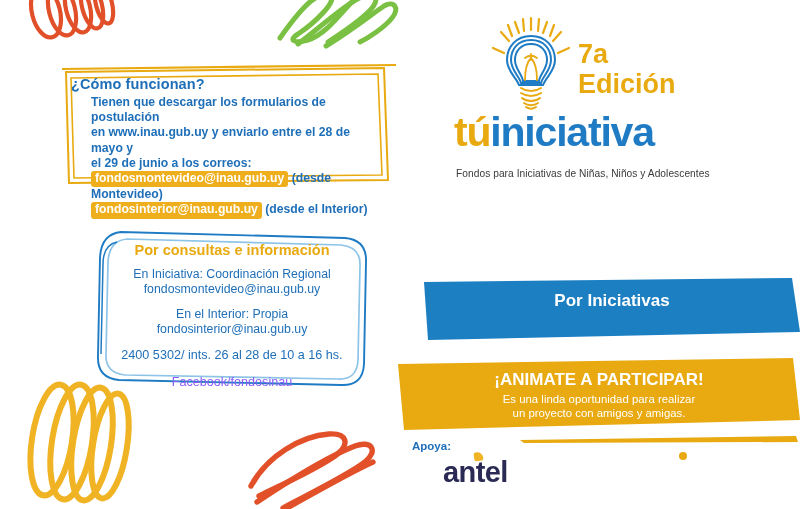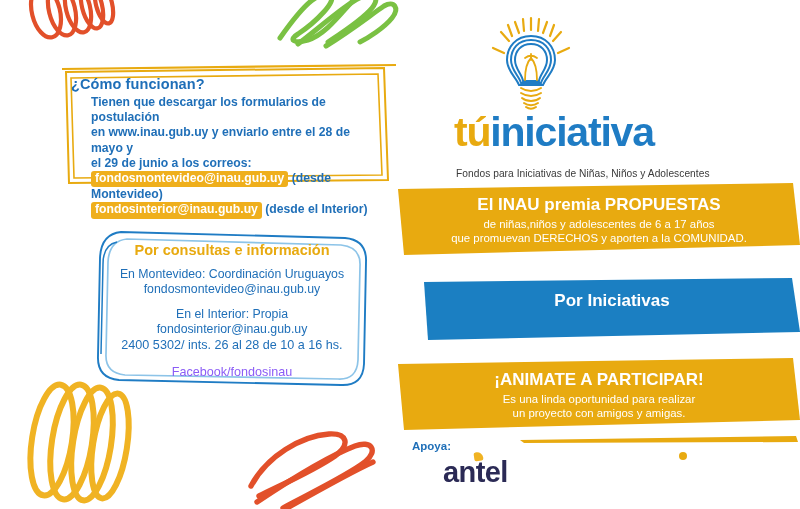--- a/index.html
+++ b/index.html
@@ -88,20 +88,21 @@
   }
   .consultbox .line {
     font-size: 12.3px;
     line-height: 15.4px;
     color: #1f6fb8;
   }
   .consultbox .gap { height: 9px; }
   .consultbox .phone {
     font-size: 12.6px;
     color: #1f6fb8;
+    margin-top: 10px;
   }
   .consultbox .fb {
     font-size: 12.6px;
     color: #8b5cf6;
     margin-top: 13px;
   }
 
   
   .logo-block {
     position: absolute;
@@ -279,21 +280,21 @@
   </div>
 
   <div class="consultbox">
     <svg class="frame-svg" width="272" height="163" viewBox="0 0 272 163">
       <path d="M26 4 Q6 6 5 30 L3 128 Q2 150 24 152 L246 157 Q268 158 269 136 L271 34 Q272 12 250 10 Z" fill="none" stroke="#1f7cc4" stroke-width="1.9"></path>
       <path d="M32 11 Q14 13 13 34 L11 126 Q10 145 30 147 L243 151 Q262 152 263 132 L265 38 Q266 19 246 17 Z" fill="none" stroke="#8dc4e8" stroke-width="1.7"></path>
       <path d="M22 14 Q8 17 8 36 L6 126" fill="none" stroke="#1f7cc4" stroke-width="1.5"></path>
     </svg>
     <div class="consultbox-inner">
       <h2>Por consultas e información</h2>
-      <div class="line">En Montevideo: Coordinación Uruguayos</div>
+      <div class="line">En Iniciativa: Coordinación Regional</div>
       <div class="line">fondosmontevideo@inau.gub.uy</div>
       <div class="gap"></div>
       <div class="line">En el Interior: Propia</div>
       <div class="line">fondosinterior@inau.gub.uy</div>
       <div class="phone">2400 5302/ ints. 26 al 28 de 10 a 16 hs.</div>
       <div class="fb">Facebook/fondosinau</div>
     </div>
   </div>
 
   <div class="logo-block">
@@ -324,36 +325,30 @@
       </g>
       <g fill="none" stroke="#e8aa10" stroke-width="2" stroke-linecap="round">
         <path d="M36 74 C 42 78, 50 78, 56 74"></path>
         <path d="M36 79 C 42 83, 50 83, 56 79"></path>
         <path d="M37 84 C 42 88, 50 88, 55 84"></path>
         <path d="M39 89 C 43 92, 49 92, 53 89"></path>
         <path d="M41 93 C 44 95, 48 95, 51 93"></path>
       </g>
     </svg>
 
+    <div class="edicion">
+      <div>7a</div>
+      <div>Edición</div>
+    </div>
 
     <div class="wordmark"><span class="tu">tú</span><span class="ini">iniciativa</span></div>
 
     <div class="tagline">Fondos para Iniciativas de Niñas, Niños y Adolescentes</div>
   </div>
 
-  <div class="banner" id="banner-propuestas">
-    <svg class="bg" width="402" height="72" viewBox="0 0 402 72" preserveAspectRatio="none">
-      <path d="M0 6 L395 0 L402 62 L6 72 Z" fill="#e8aa10"></path>
-    </svg>
-    <div class="txt">
-      <p class="b-title">El INAU premia PROPUESTAS</p>
-      <p class="b-sub">de niñas,niños y adolescentes de 6 a 17 años</p>
-      <p class="b-sub">que promuevan DERECHOS y aporten a la COMUNIDAD.</p>
-    </div>
-  </div>
 
   <div class="banner" id="banner-monto">
     <svg class="bg" width="376" height="62" viewBox="0 0 376 62" preserveAspectRatio="none">
       <path d="M0 4 L368 0 L376 54 L4 62 Z" fill="#1b7fc2"></path>
     </svg>
     <div class="txt">
       <p class="b-title">Por Iniciativas</p>
     </div>
   </div>
 

